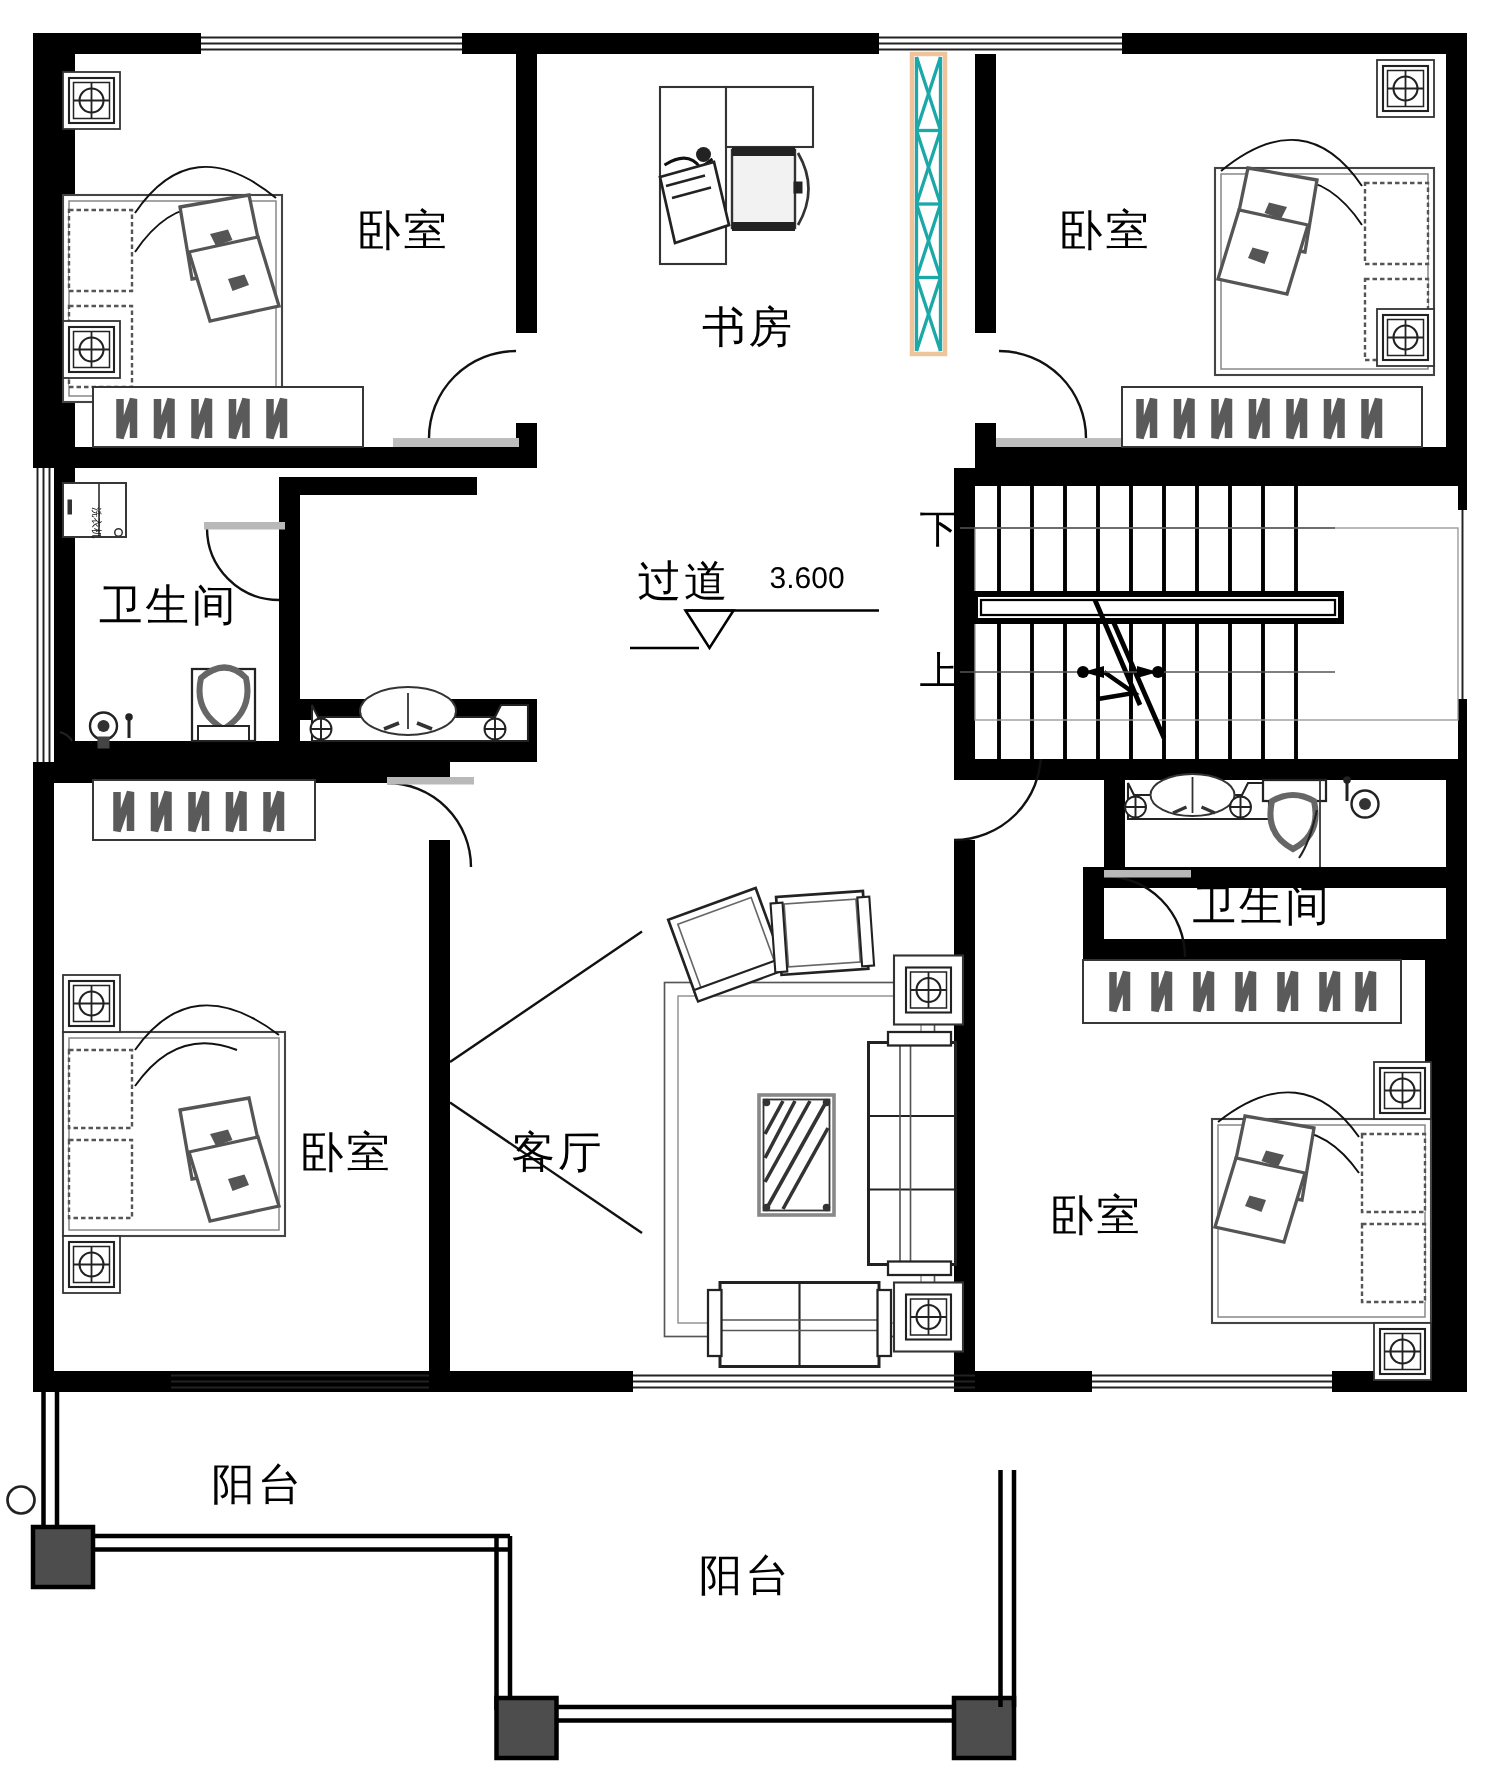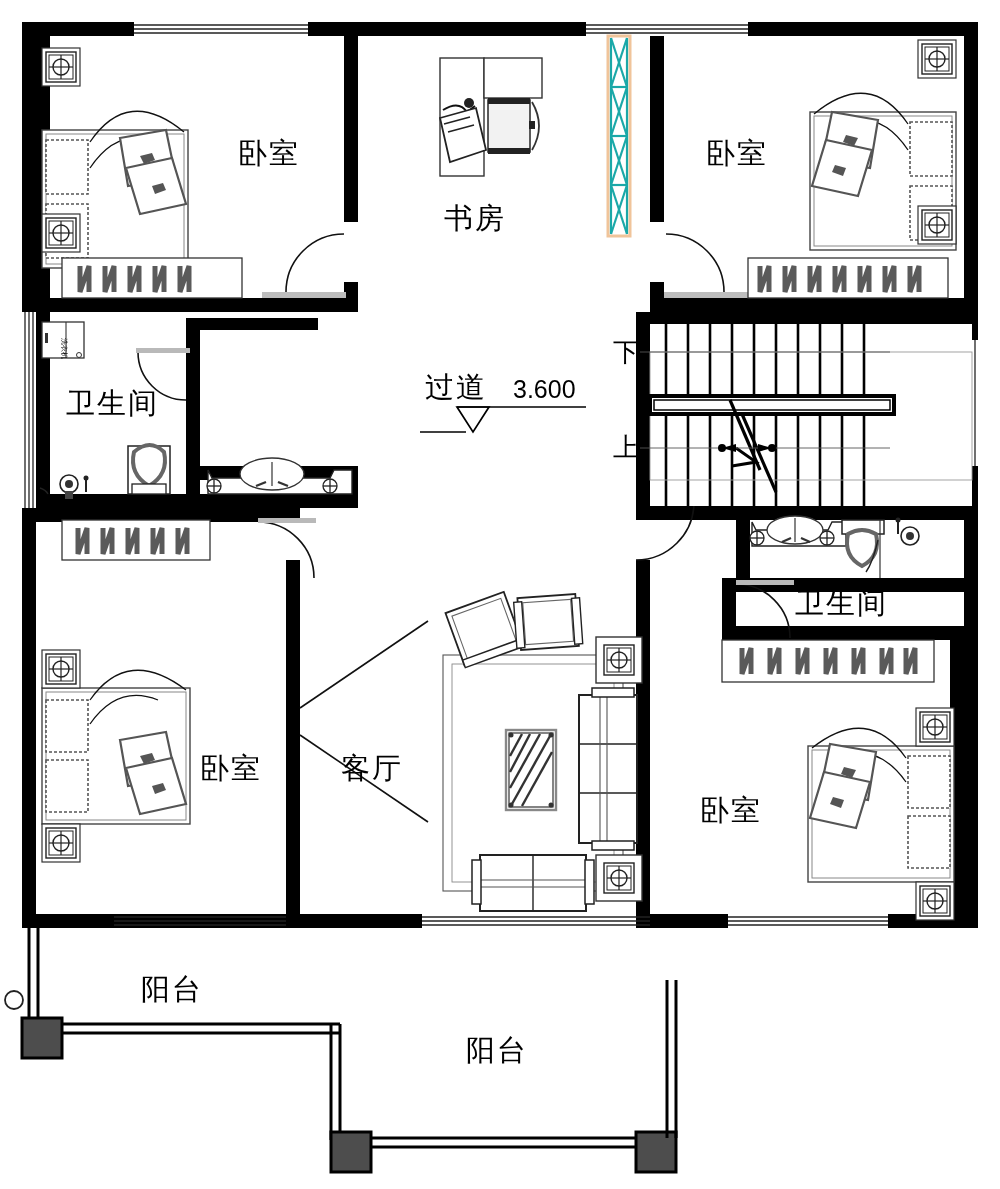--- a/index.html
+++ b/index.html
@@ -12,21 +12,21 @@
   .room-label{
     position:absolute;
     color:#000;
     font-family:"DejaVu Sans","Liberation Sans",sans-serif;
     font-weight:400;
     white-space:nowrap;
     letter-spacing:2px;
     user-select:none;
   }
   .lbl-room{font-size:29px;}
-  .lbl-elev{font-size:25px;letter-spacing:0px;font-family:"Liberation Sans",sans-serif;}
+  .lbl-elev{font-size:20px;letter-spacing:0px;font-family:"Liberation Sans",sans-serif;}
   .lbl-stair{font-size:26px;letter-spacing:0px;}
 </style>
 </head>
 <body>
 
 <div id="plan-root">
 
 <svg id="plan-svg" viewBox="0 0 1000 1189" xmlns="http://www.w3.org/2000/svg">
 
   <defs>
@@ -478,21 +478,21 @@
     <g stroke="#000" stroke-width="3" fill="none">
       <path d="M667,980 L667,1138"></path>
       <path d="M676,980 L676,1138"></path>
     </g>
   </g>
 
 </svg>
 
 <div class="room-label lbl-room" style="left:238px;top:134px;">卧室</div>
 
-<div class="room-label lbl-room" style="left:444px;top:199px;">书房</div>
+<div class="room-label lbl-room" style="left:468px;top:199px;">书房</div>
 
 <div class="room-label lbl-room" style="left:706px;top:134px;">卧室</div>
 
 <div class="room-label lbl-room" style="left:66px;top:384px;">卫生间</div>
 
 <div class="room-label lbl-room" style="left:425px;top:368px;">过道</div>
 
 <div class="room-label lbl-elev" style="left:513px;top:375px;">3.600</div>
 
 <div class="room-label lbl-stair" style="left:613px;top:335px;">下</div>

